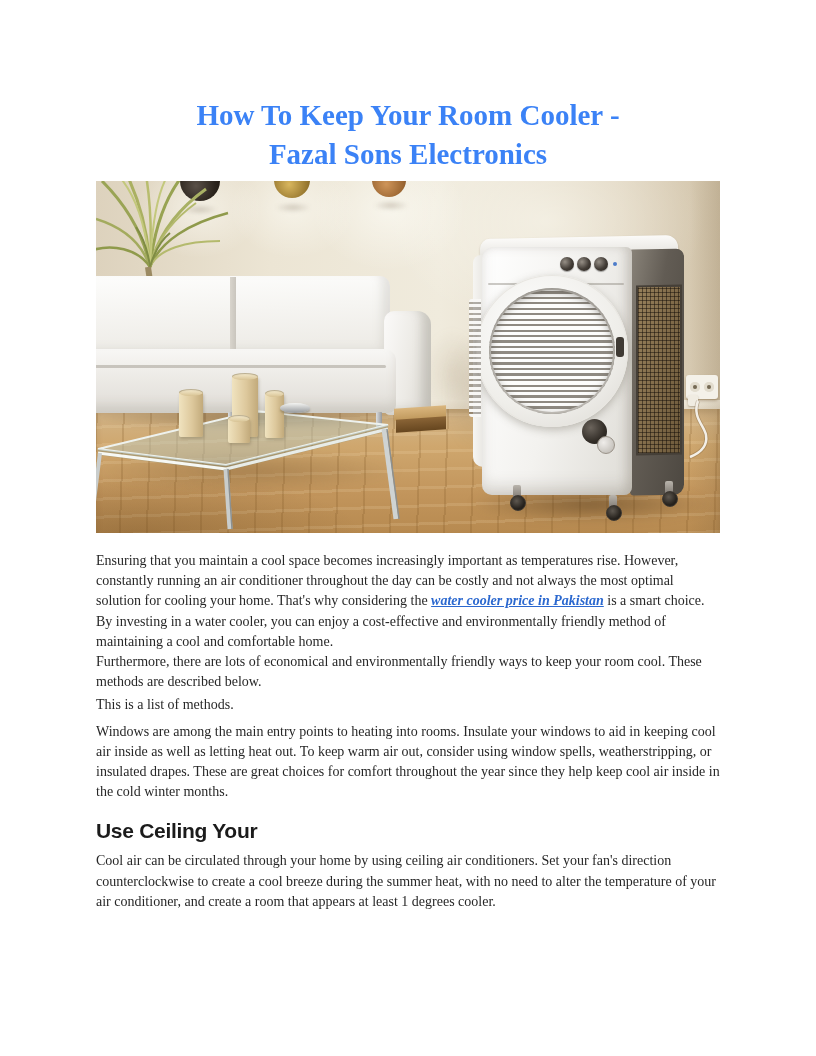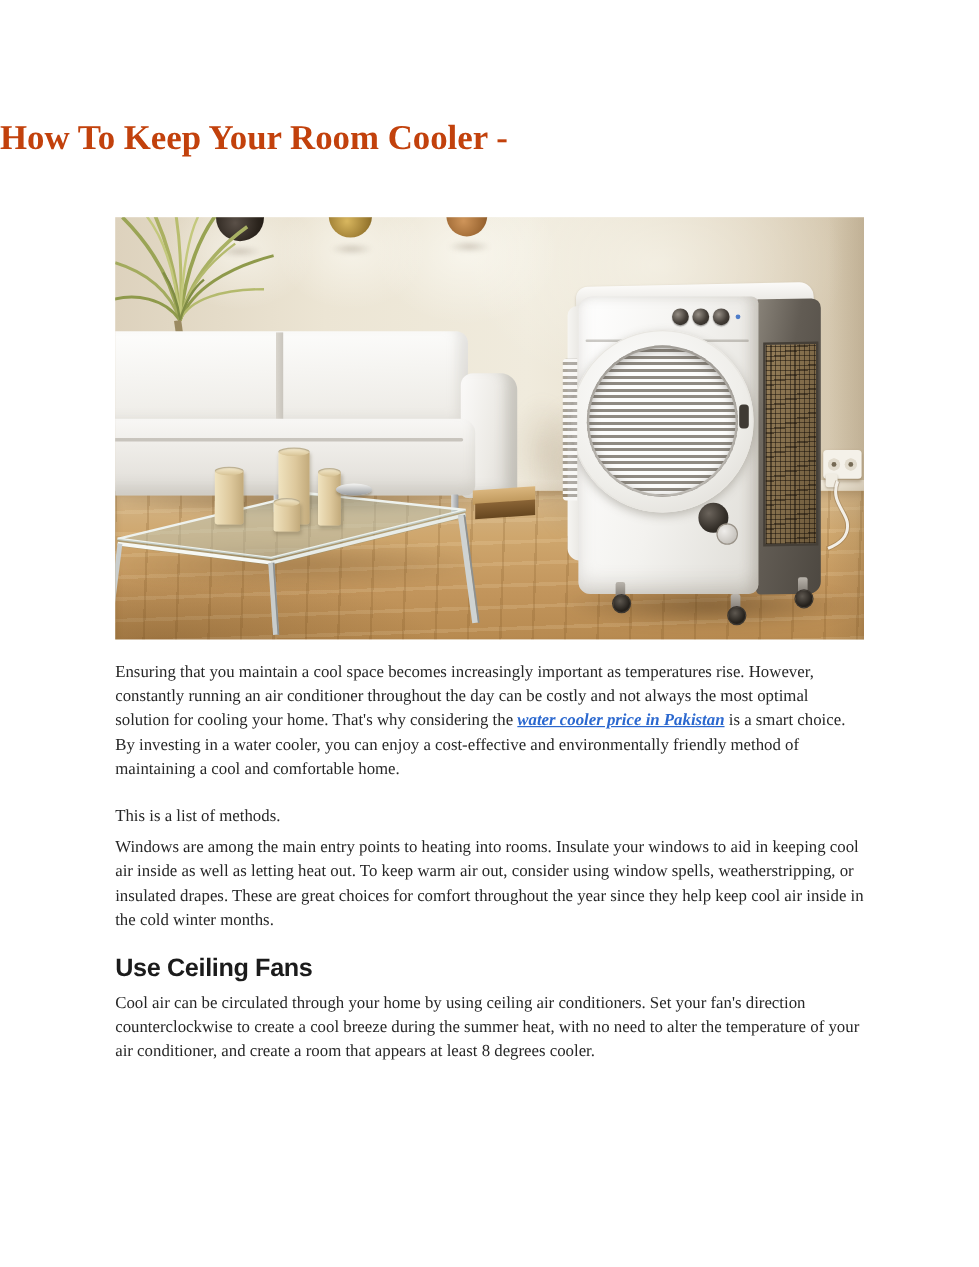--- a/index.html
+++ b/index.html
@@ -1,22 +1,22 @@
 <!DOCTYPE html>
 <html><head>
 <meta charset="utf-8">
 <style>
   html,body{margin:0;padding:0;background:#fff;}
   .page{position:relative;width:816px;height:1056px;background:#ffffff;overflow:hidden;
         font-family:"Liberation Serif", serif;color:#272727;}
 
   
-  .doc-title{position:absolute;top:96px;left:0;right:0;margin:0;
+  .doc-title{position:absolute;top:96px;left:0;right:0;margin:0;text-align:center;
              font-family:"Liberation Serif", serif;font-weight:700;font-size:29px;line-height:39px;
-             color:#c2410c;}
+             color:#3b82f6;}
 
   
   .hero{position:absolute;left:96px;top:181px;width:624px;height:352px;margin:0;overflow:hidden;
         background:
           radial-gradient(90px 70px at 103px 28px, rgba(255,255,250,.55), transparent 70%),
           radial-gradient(90px 70px at 197px 28px, rgba(255,255,250,.5), transparent 70%),
           radial-gradient(110px 85px at 293px 30px, rgba(255,255,250,.55), transparent 70%),
           radial-gradient(220px 150px at 450px 40px, rgba(255,255,248,.5), transparent 72%),
           linear-gradient(90deg,#ddd2bd 0%,#ece5d4 28%,#f0ebdd 55%,#e0d5c0 84%,#d2c4aa 100%);}
   .hero *{position:absolute;}
@@ -120,34 +120,35 @@
           box-shadow:0 2px 3px rgba(120,95,60,.4);}
   .socket i{position:absolute;top:7px;width:10px;height:10px;border-radius:50%;background:#cfc5ae;box-shadow:inset 0 0 0 3px rgba(255,255,255,.4);}
   .socket i::after{content:'';position:absolute;left:3px;top:3px;width:4px;height:4px;border-radius:50%;background:#756a55;}
   .hole-l{left:4px;} .hole-r{left:18px;}
   .plug{left:592px;top:214px;width:10px;height:11px;border-radius:2px;background:#f0ece2;box-shadow:0 1px 2px rgba(100,80,50,.4);}
   .cord-svg{left:592px;top:218px;width:32px;height:62px;}
 
   
   .content{position:absolute;left:96px;top:551px;width:626px;}
   .content p{margin:0;font-size:14px;line-height:20.2px;color:#272727;}
-  .content .gap-top{margin-top:19px;}
+  .content .gap-top{margin-top:3px;}
   .doc-link{color:#2b68cf;font-weight:700;font-style:italic;text-decoration:underline;cursor:pointer;}
   .content h2{margin:12px 0 0;font-family:"Liberation Sans", sans-serif;font-weight:700;
               font-size:21px;line-height:28px;color:#1b1b1b;letter-spacing:-0.3px;}
   .content h2.second{margin-top:15px;}
   .content p.after-h{margin-top:6px;}
 </style>
 </head>
 <body>
 
 <div class="page">
 
   <h1 class="doc-title">
     <div>How To Keep Your Room Cooler -</div>
+    <div>Fazal Sons Electronics</div>
   </h1>
 
   <figure class="hero">
 
     <div class="plate plate-1"></div>
     <div class="plate plate-2"></div>
     <div class="plate plate-3"></div>
     <div class="plate-shadow psh-1"></div>
     <div class="plate-shadow psh-2"></div>
     <div class="plate-shadow psh-3"></div>
@@ -236,21 +237,22 @@
     </div>
     <div class="plug"></div>
     <svg class="cord-svg" viewBox="0 0 32 62" fill="none">
       <path d="M10 2 C4 18 16 26 18 36 C20 48 12 54 2 58" stroke="rgba(120,95,60,.35)" stroke-width="4"></path>
       <path d="M10 2 C4 18 16 26 18 36 C20 48 12 54 2 58" stroke="#f3efe7" stroke-width="2.5"></path>
     </svg>
   </figure>
 
   <div class="content">
     <p><span>Ensuring that you maintain a cool space becomes increasingly important as temperatures rise. However, constantly running an air conditioner throughout the day can be costly and not always the most optimal solution for cooling your home. That's why considering the </span><a class="doc-link">water cooler price in Pakistan</a><span> is a smart choice. By investing in a water cooler, you can enjoy a cost-effective and environmentally friendly method of maintaining a cool and comfortable home.</span></p>
+    <p>Furthermore, there are lots of economical and environmentally friendly ways to keep your room cool. These methods are described below.</p>
     <p class="gap-top">This is a list of methods.</p>
 
     <p class="after-h">Windows are among the main entry points to heating into rooms. Insulate your windows to aid in keeping cool air inside as well as letting heat out. To keep warm air out, consider using window spells, weatherstripping, or insulated drapes. These are great choices for comfort throughout the year since they help keep cool air inside in the cold winter months.</p>
 
-    <h2 class="second">Use Ceiling Fans</h2>
-    <p class="after-h">Cool air can be circulated through your home by using ceiling air conditioners. Set your fan's direction counterclockwise to create a cool breeze during the summer heat, with no need to alter the temperature of your air conditioner, and create a room that appears at least 8 degrees cooler.</p>
+    <h2 class="second">Use Ceiling Your</h2>
+    <p class="after-h">Cool air can be circulated through your home by using ceiling air conditioners. Set your fan's direction counterclockwise to create a cool breeze during the summer heat, with no need to alter the temperature of your air conditioner, and create a room that appears at least 1 degrees cooler.</p>
   </div>
 
 </div>
 
 </body></html>

